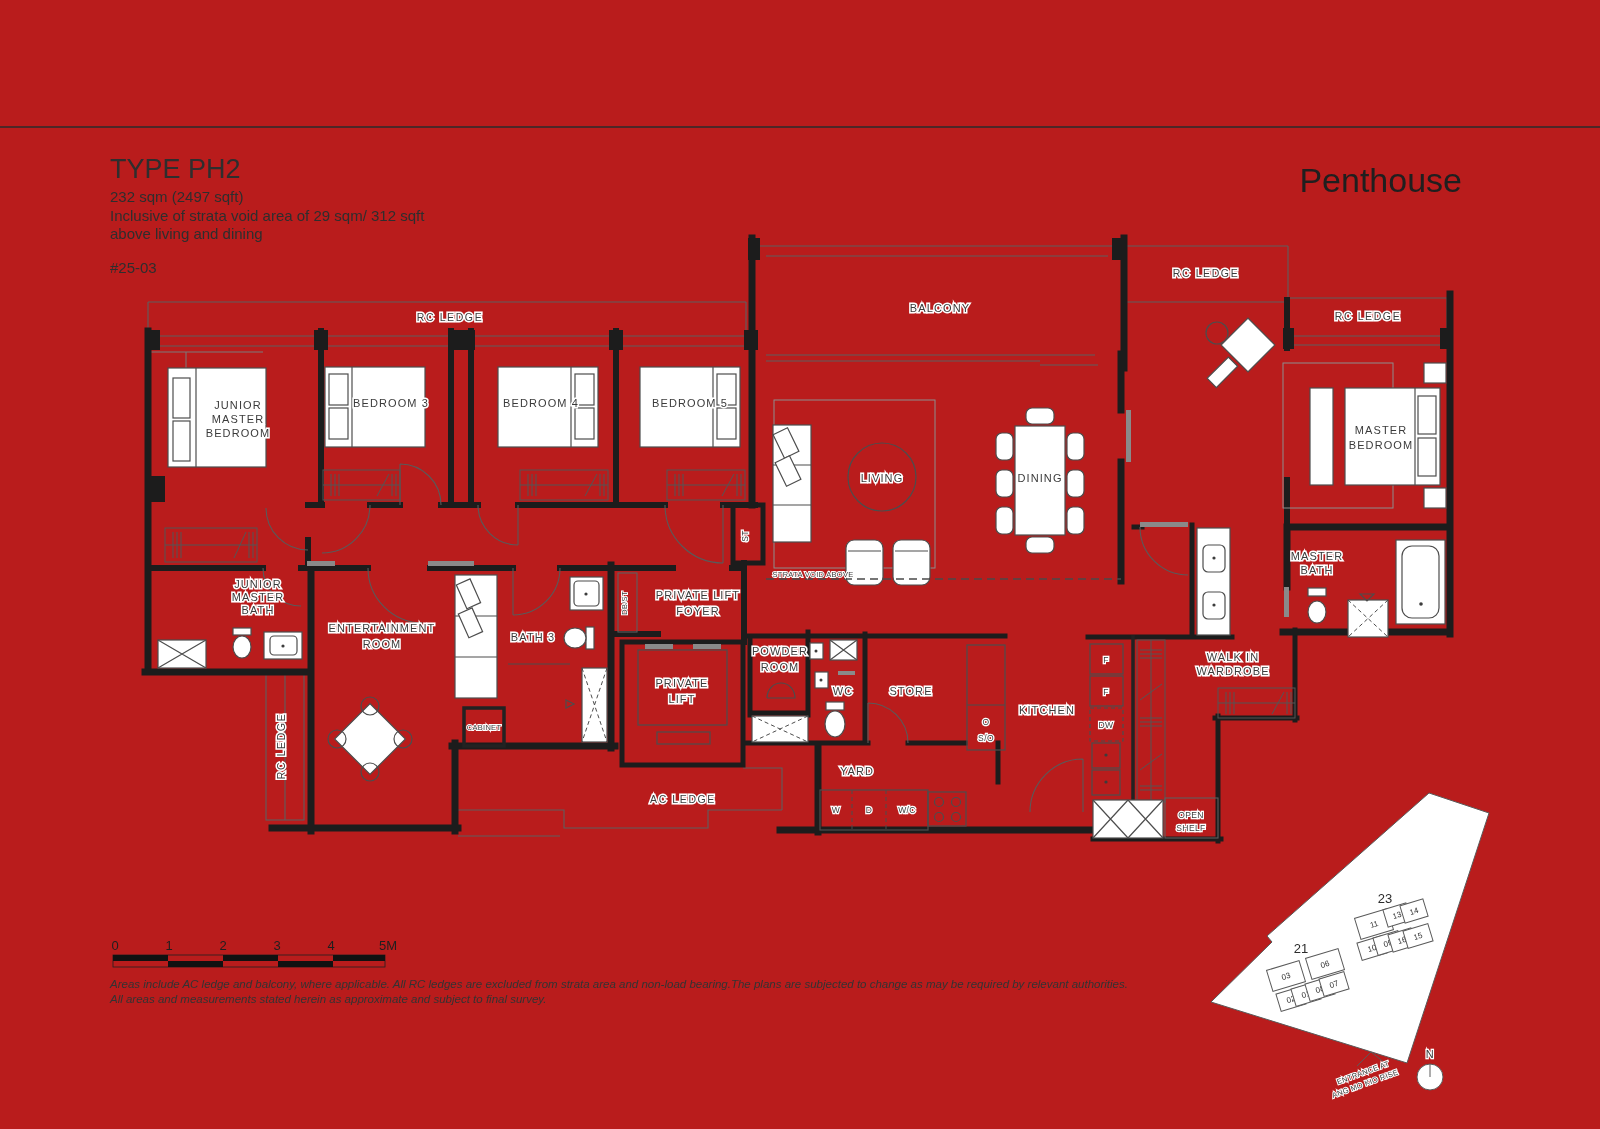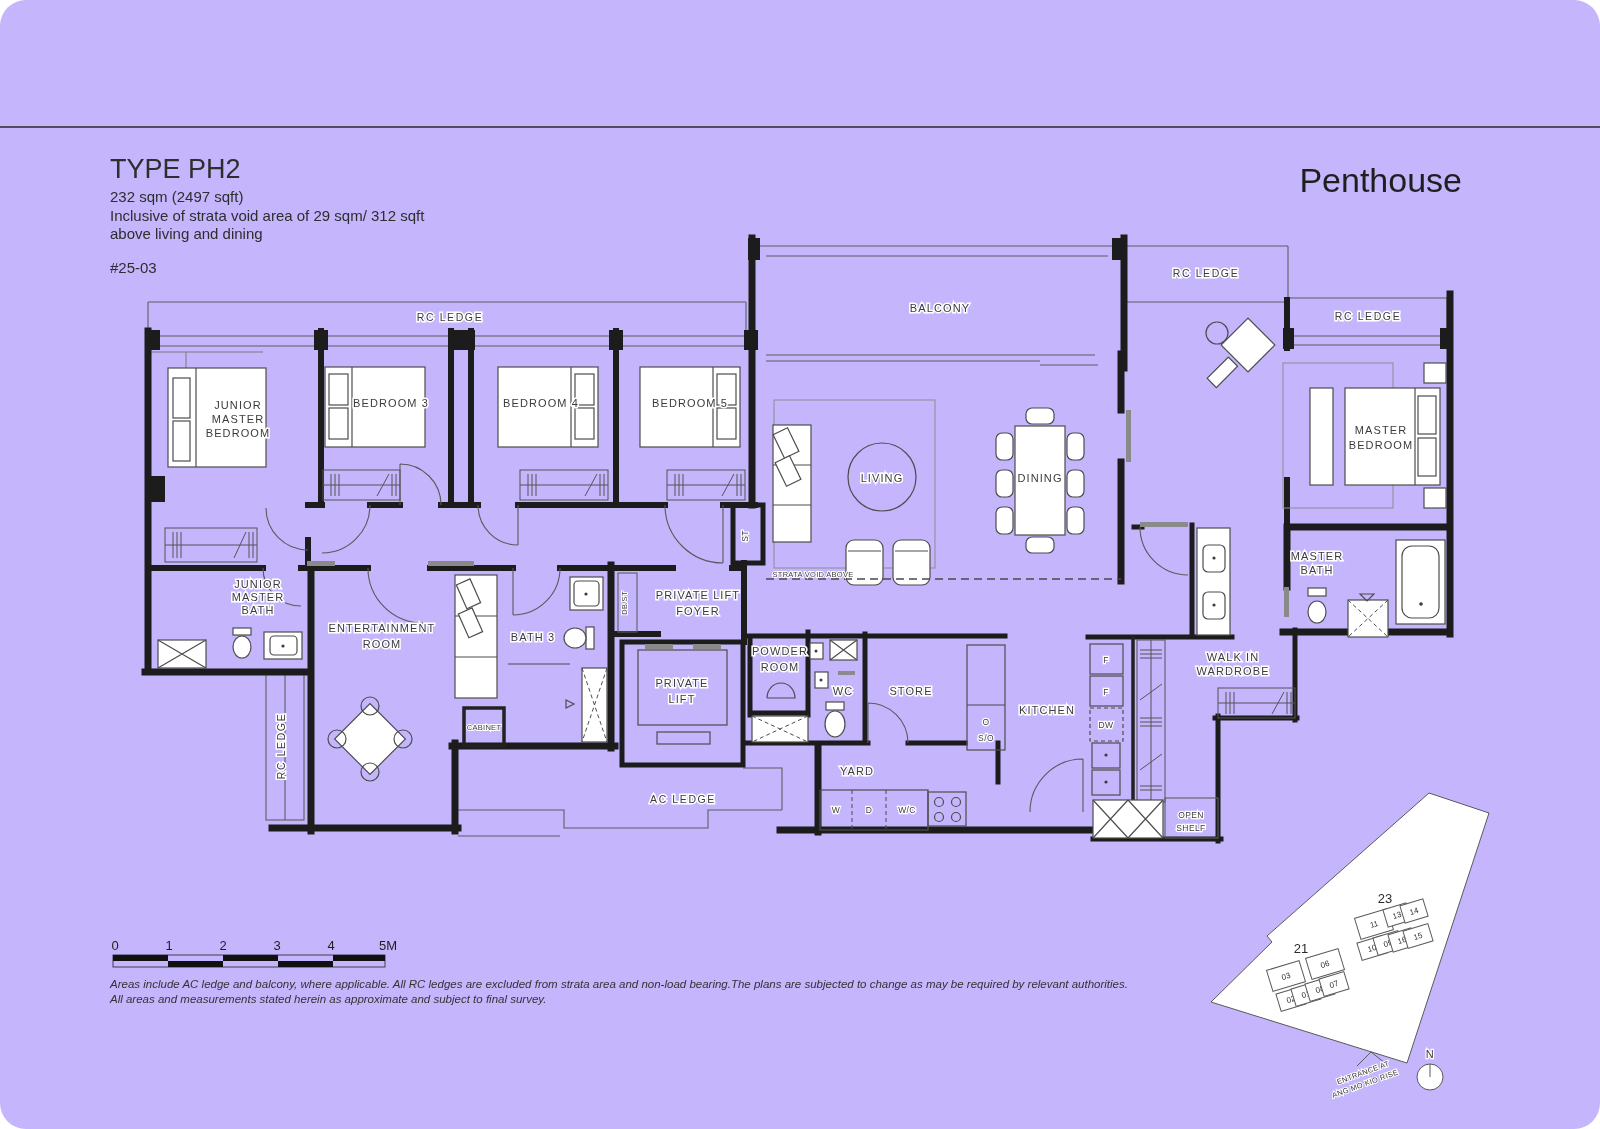--- a/index.html
+++ b/index.html
@@ -1,17 +1,17 @@
 <!DOCTYPE html>
 <html><head>
 <meta charset="utf-8">
 <style>
   html,body{margin:0;padding:0;background:#ffffff;}
-  .page{position:relative;width:1600px;height:1129px;background:#c4b5fd;overflow:hidden;
-        font-family:"Liberation Sans","DejaVu Sans",sans-serif;border-radius:26px;}
+  .page{position:relative;width:1600px;height:1129px;background:#b91c1c;overflow:hidden;
+        font-family:"Liberation Sans","DejaVu Sans",sans-serif;}
   svg{position:absolute;left:0;top:0;}
   
   .w7{stroke:#1c1c1c;stroke-width:7;fill:none;stroke-linecap:square;}
   .w6{stroke:#1c1c1c;stroke-width:6;fill:none;stroke-linecap:square;}
   .w5{stroke:#1c1c1c;stroke-width:5;fill:none;stroke-linecap:square;}
   .w4{stroke:#222;stroke-width:3.5;fill:none;stroke-linecap:square;}
   .post{fill:#1c1c1c;stroke:none;}
   .thin{stroke:#5f5f5f;stroke-width:1.1;fill:none;}
   .thin2{stroke:#7a7a7a;stroke-width:1;fill:none;}
   .furn{stroke:#4d4d4d;stroke-width:1.2;fill:#fff;}

